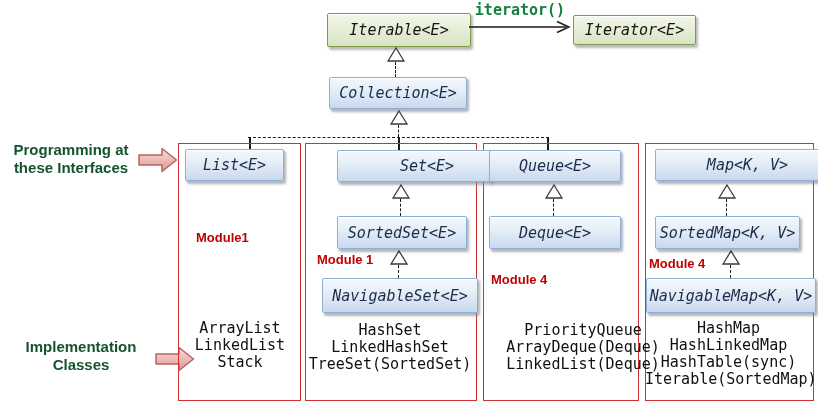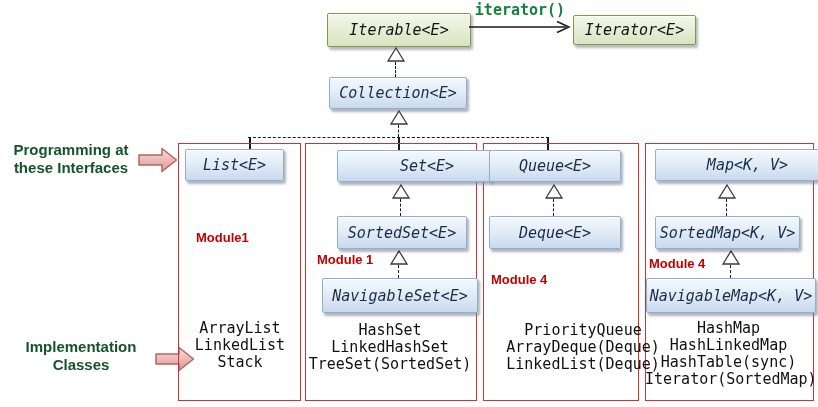--- a/index.html
+++ b/index.html
@@ -147,16 +147,16 @@
   <div class="module" style="left:649px;top:256px;">Module 4</div>
   <svg class="tri" style="left:722px;top:250px;" viewBox="0 0 18 15">
     <polygon points="9,1 17,14 1,14" fill="#fff" stroke="#3a3a3a" stroke-width="1.3"></polygon>
     </svg>
   <div class="dashv" style="left:730px;top:265px;height:13px;"></div>
   <div class="bbox" style="left:646px;top:278px;width:168px;height:33px;">NavigableMap&lt;K, V&gt;</div>
   <div class="impl" style="left:645px;top:320px;width:167px;">
     <div>HashMap</div>
     <div>HashLinkedMap</div>
     <div>HashTable(sync)</div>
-    <div>Iterator(SortedMap)</div>
+    <div>Iterable(SortedMap)</div>
   </div>
 
 </div>
 
 </body></html>

